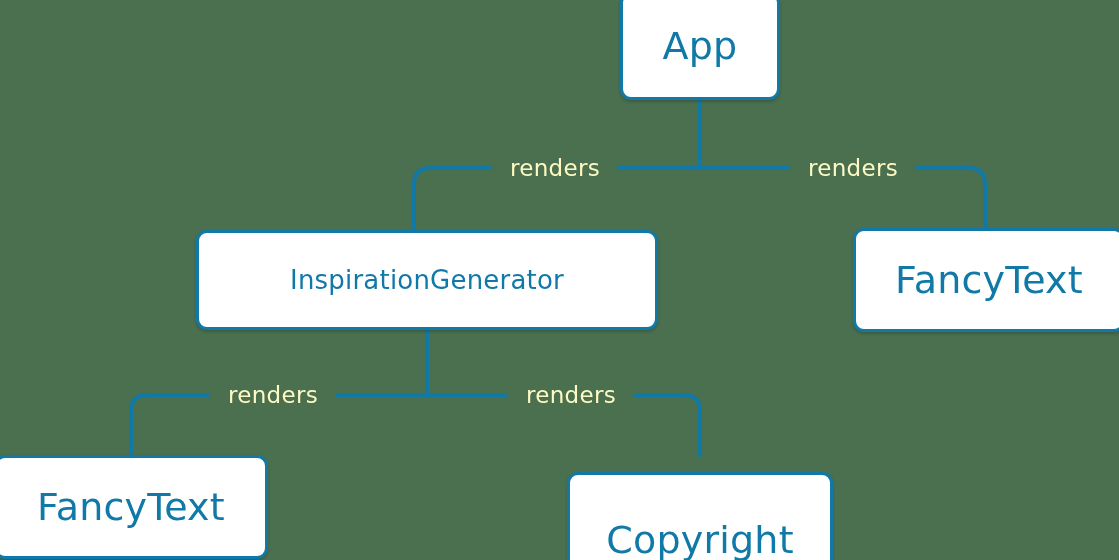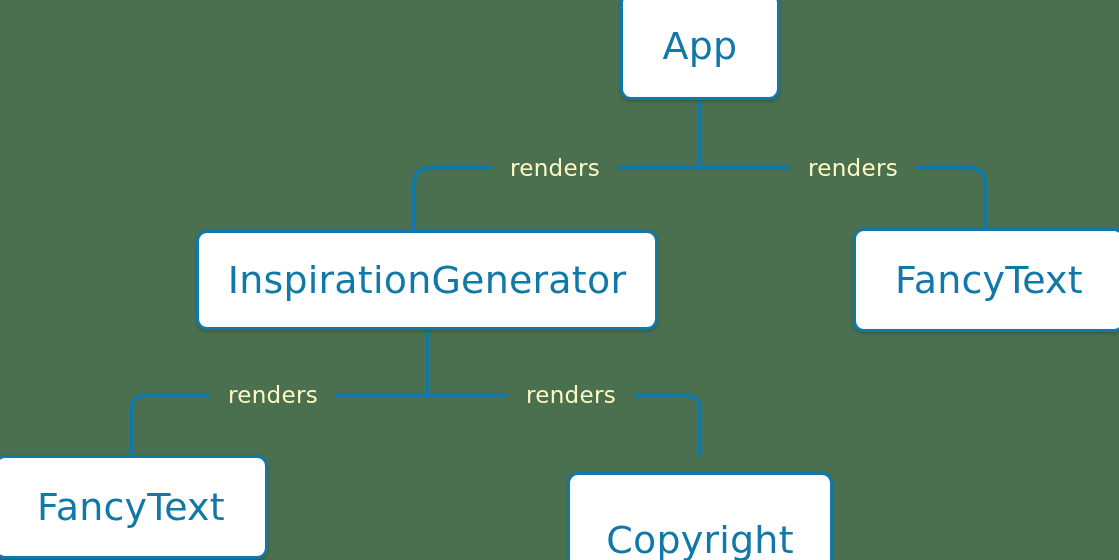--- a/index.html
+++ b/index.html
@@ -41,21 +41,21 @@
     color: #1179a8;
     font-size: 38px;
     line-height: 1;
     letter-spacing: 0.2px;
     white-space: nowrap;
   }
   .node-app { left: 620px; top: -8px; width: 160px; height: 108px; }
   .node-app .node-label { font-size: 38px; }
 
   .node-inspiration { left: 196px; top: 230px; width: 462px; height: 100px; }
-  .node-inspiration .node-label { font-size: 38px; }
+  .node-inspiration .node-label { font-size: 26px; }
 
   .node-fancytext-right { left: 853px; top: 228px; width: 272px; height: 104px; }
   .node-fancytext-right .node-label { font-size: 38px; }
 
   .node-fancytext-bottom { left: -6px; top: 455px; width: 274px; height: 104px; }
   .node-fancytext-bottom .node-label { font-size: 38px; }
 
   .node-copyright { left: 567px; top: 472px; width: 266px; height: 136px; }
   .node-copyright .node-label { font-size: 38px; }
 

